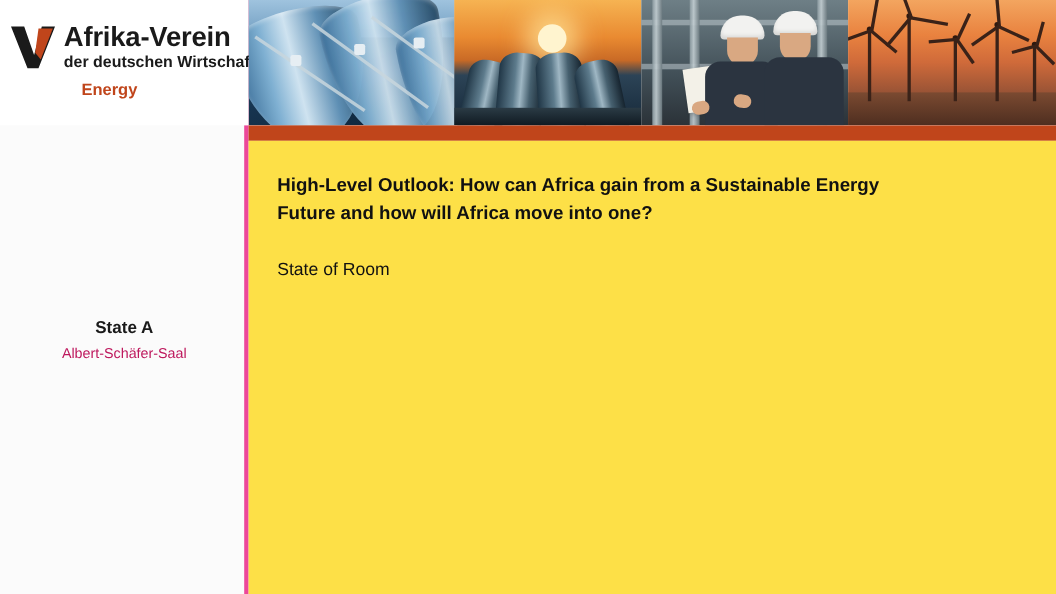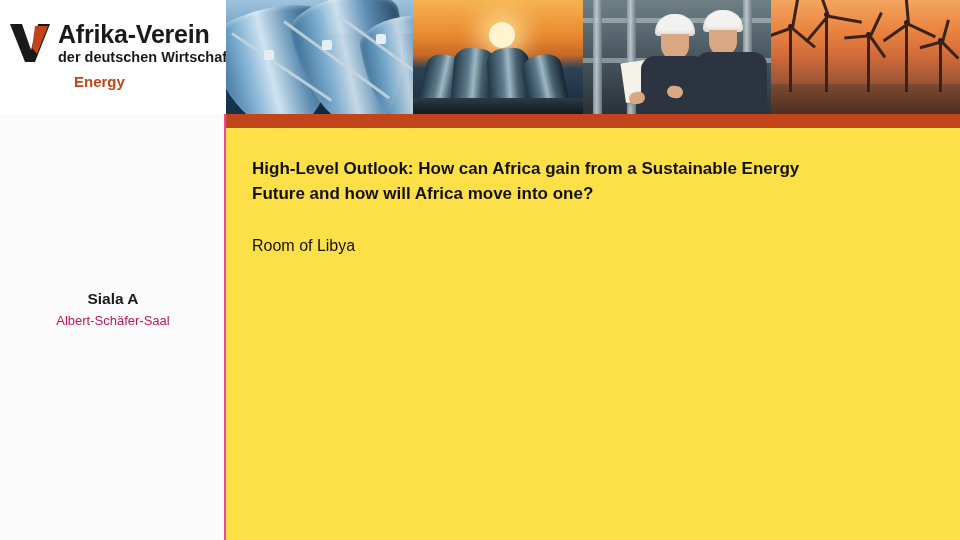--- a/index.html
+++ b/index.html
@@ -21,21 +21,21 @@
   }
 
   
   .sidebar {
     position: absolute;
     left: 0;
     top: 0;
     width: 226px;
     height: 540px;
     background: #fbfbfb;
-    border-right: 2px solid #ec4899;
+    border-right: 4px solid #ec4899;
     box-sizing: border-box;
   }
   .logo-box {
     position: absolute;
     left: 0;
     top: 0;
     width: 226px;
     height: 114px;
     background: #ffffff;
     box-sizing: border-box;
@@ -342,21 +342,21 @@
             <path d="M27 6 L40 6 L29 34 L24 28 Z" fill="#c0451b"></path>
           </svg>
         </span>
         <div class="logo-text-main">Afrika-Verein</div>
         <div class="logo-text-sub">der deutschen Wirtschaft</div>
         <div class="logo-text-energy">Energy</div>
       </div>
     </div>
 
     <div class="room-block">
-      <div class="room-name">Siala A</div>
+      <div class="room-name">State A</div>
       <div class="room-hall">Albert-Schäfer-Saal</div>
     </div>
   </div>
 
   <div class="banner">
 
     <div class="banner-pane pane-solar">
       <div class="solar-sky"></div>
       <div class="solar-trough t1"></div>
       <div class="solar-trough t2"></div>
@@ -429,17 +429,17 @@
         <div class="blade" style="bottom:50px; height:23px; transform: rotate(255deg);"></div>
       </div>
     </div>
   </div>
 
   <div class="orange-rule"></div>
 
   <div class="content">
     <div class="session-title">High-Level Outlook: How can Africa gain from a Sustainable Energy Future and how will Africa move into one?</div>
     <div class="speaker-block">
-      <div class="speaker-org">Room of Libya</div>
+      <div class="speaker-org">State of Room</div>
     </div>
   </div>
 
 </div>
 
 </body></html>

